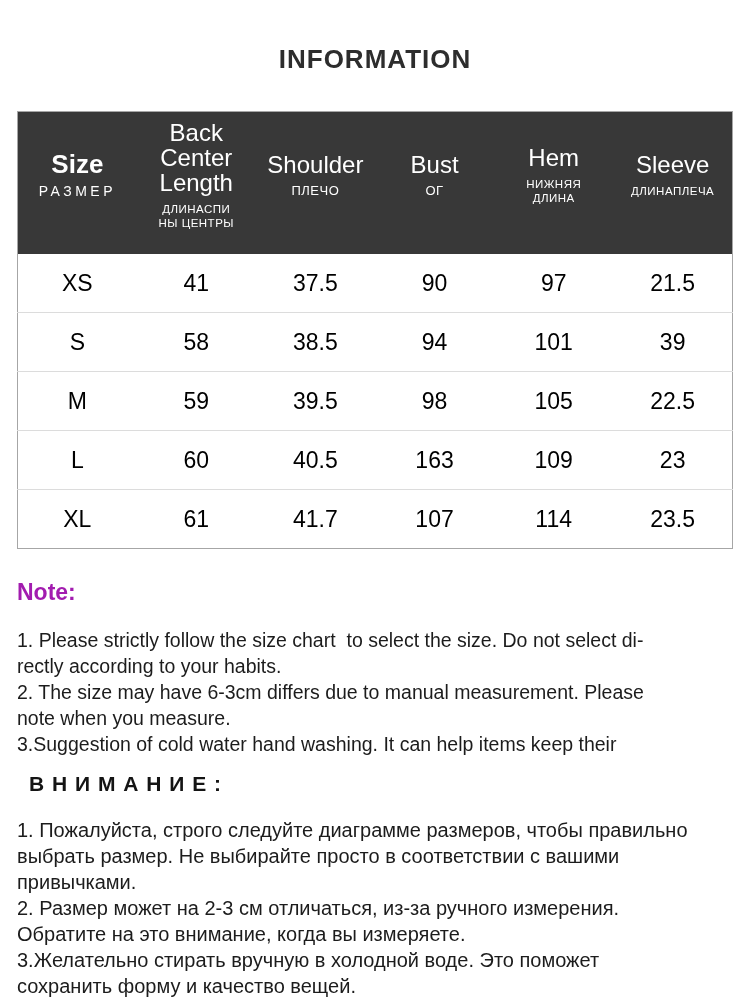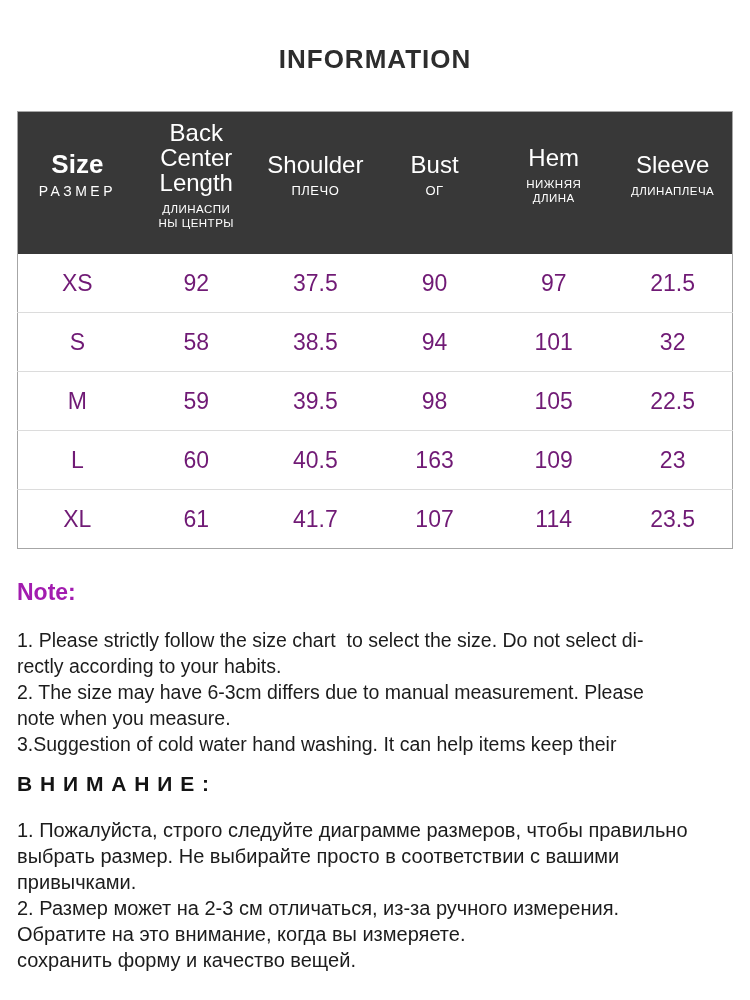--- a/index.html
+++ b/index.html
@@ -50,41 +50,41 @@
     font-weight: 400;
   }
   th:first-child .ru { font-size: 14px; letter-spacing: 3.5px; }
   th:nth-child(3) .ru, th:nth-child(4) .ru { font-size: 13px; }
 
   tbody td {
     height: 56px;
     text-align: center;
     vertical-align: middle;
     font-size: 23px;
-    color: #701a75;
+    color: #000000;
     border-top: 1px solid #dcdcdc;
   }
   tbody tr:first-child td { border-top: none; }
 
   .note-heading-en {
     margin: 30px 0 0 0;
     font-size: 23px;
     font-weight: 600;
     color: #a21caf;
   }
   .note-lines { margin-top: 21px; }
   .note-line {
     white-space: pre-wrap;
     font-size: 19.5px;
     line-height: 26px;
     color: #1c1c1c;
   }
   .notes-ru .note-line { font-size: 20px; }
   .note-heading-ru {
-    margin: 15px 0 0 0;
+    margin: 15px 0 0 12px;
     font-size: 21px;
     font-weight: 600;
     letter-spacing: 1px;
     color: #141414;
   }
   .notes-ru .note-lines { margin-top: 21px; }
 </style>
 </head>
 <body>
 
@@ -120,33 +120,33 @@
   </th>
           <th>
     <div class="en">Sleeve</div>
     <div class="ru">ДЛИНАПЛЕЧА</div>
   </th>
         </tr>
     </thead>
     <tbody>
         <tr>
           <td>XS</td>
-          <td>92</td>
+          <td>41</td>
           <td>37.5</td>
           <td>90</td>
           <td>97</td>
           <td>21.5</td>
         </tr>
         <tr>
           <td>S</td>
           <td>58</td>
           <td>38.5</td>
           <td>94</td>
           <td>101</td>
-          <td>32</td>
+          <td>39</td>
         </tr>
         <tr>
           <td>M</td>
           <td>59</td>
           <td>39.5</td>
           <td>98</td>
           <td>105</td>
           <td>22.5</td>
         </tr>
         <tr>
@@ -180,17 +180,18 @@
   </section>
 
   <section class="notes-ru">
     <h2 class="note-heading-ru">В Н И М А Н И Е :</h2>
     <div class="note-lines">
         <div class="note-line">1. Пожалуйста, строго следуйте диаграмме размеров, чтобы правильно</div>
         <div class="note-line">выбрать размер. Не выбирайте просто в соответствии с вашими</div>
         <div class="note-line">привычками.</div>
         <div class="note-line">2. Размер может на 2-3 см отличаться, из-за ручного измерения.</div>
         <div class="note-line">Обратите на это внимание, когда вы измеряете.</div>
+        <div class="note-line">3.Желательно стирать вручную в холодной воде. Это поможет</div>
         <div class="note-line">сохранить форму и качество вещей.</div>
       </div>
   </section>
 
 </div>
 
 </body></html>

